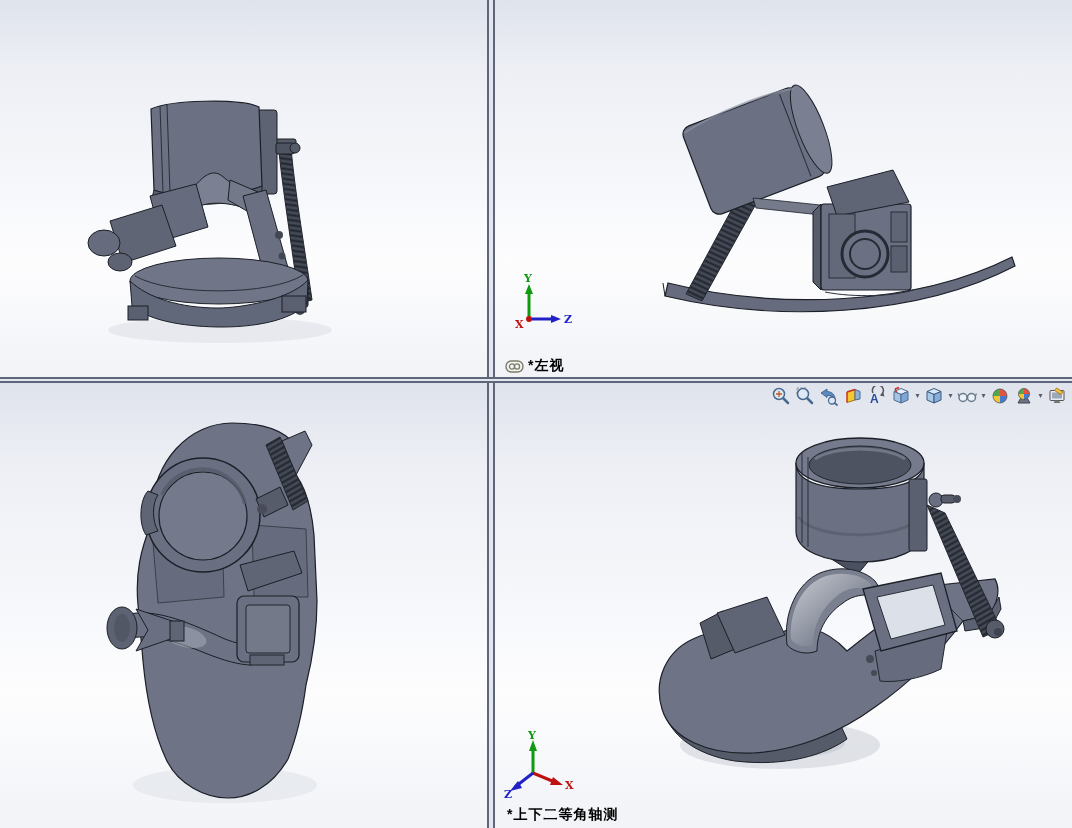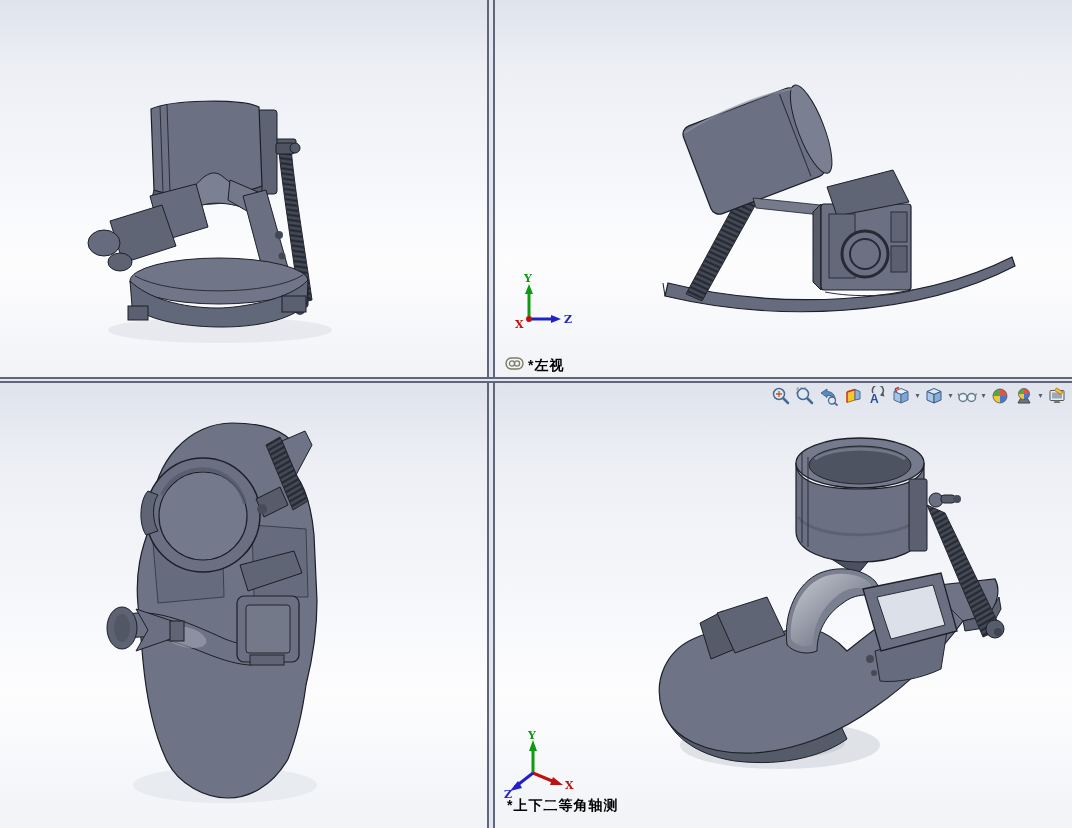--- a/index.html
+++ b/index.html
@@ -9,24 +9,24 @@
       background:linear-gradient(180deg,#dfe3ec 0%,#edeff5 18%,#f8f9fc 55%,#fdfdfe 70%,#f1f3f7 100%);}
   #vp-tl{left:0;top:0;width:487px;height:377px;}
   #vp-tr{left:495px;top:0;width:577px;height:377px;}
   #vp-bl{left:0;top:383px;width:487px;height:445px;}
   #vp-br{left:495px;top:383px;width:577px;height:445px;}
   .model{position:absolute;left:0;top:0;}
   .divider-v{position:absolute;left:487px;top:0;width:8px;height:828px;
              background:#e3e6ee;border-left:2px solid #60667a;border-right:2px solid #60667a;box-sizing:border-box;z-index:5;}
   .divider-h{position:absolute;left:0;top:377px;width:1072px;height:6px;
              background:#e3e6ee;border-top:2px solid #60667a;border-bottom:2px solid #60667a;box-sizing:border-box;z-index:6;}
-  .view-label{position:absolute;display:flex;gap:4px;color:#000;
+  .view-label{position:absolute;display:flex;align-items:center;gap:4px;color:#000;
               font-size:14px;font-weight:bold;letter-spacing:1px;z-index:3;}
   #label-tr{left:10px;top:357px;}
-  #label-br{left:12px;top:414px;}
+  #label-br{left:12px;top:423px;}
   .triad{position:absolute;z-index:3;}
   #triad-tr{left:8px;top:270px;}
   #triad-br{left:8px;top:346px;}
   .triad text{font-family:"DejaVu Serif",serif;font-size:11px;font-weight:bold;}
   .hud{position:absolute;right:3px;top:1px;display:flex;align-items:center;z-index:4;}
   .hud-btn{width:24px;height:23px;display:flex;align-items:center;justify-content:center;
            border-radius:3px;cursor:default;}
   .dd{font-size:8px;color:#5a5f6b;width:9px;text-align:center;}
 </style>
 </head>

